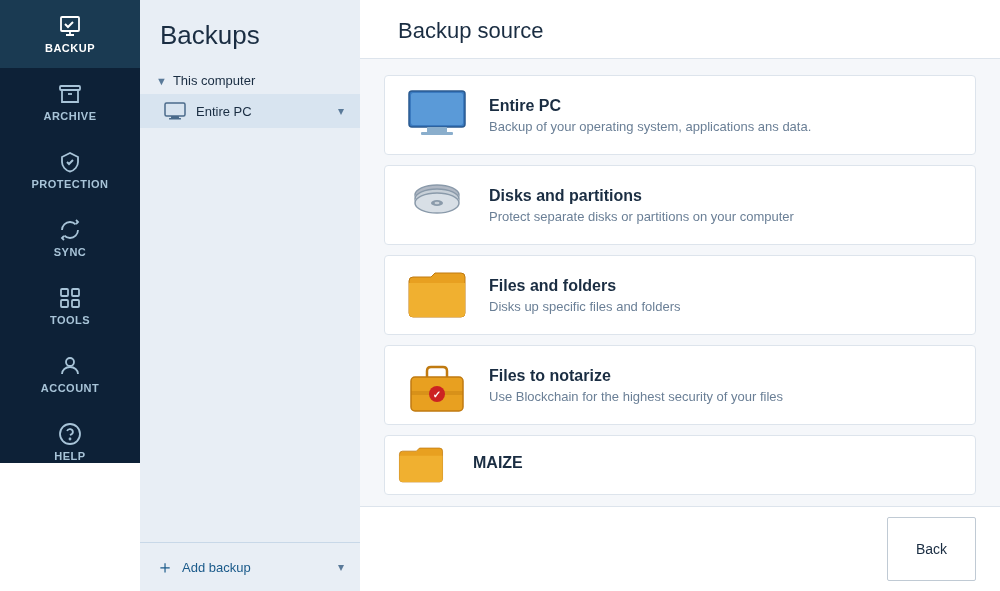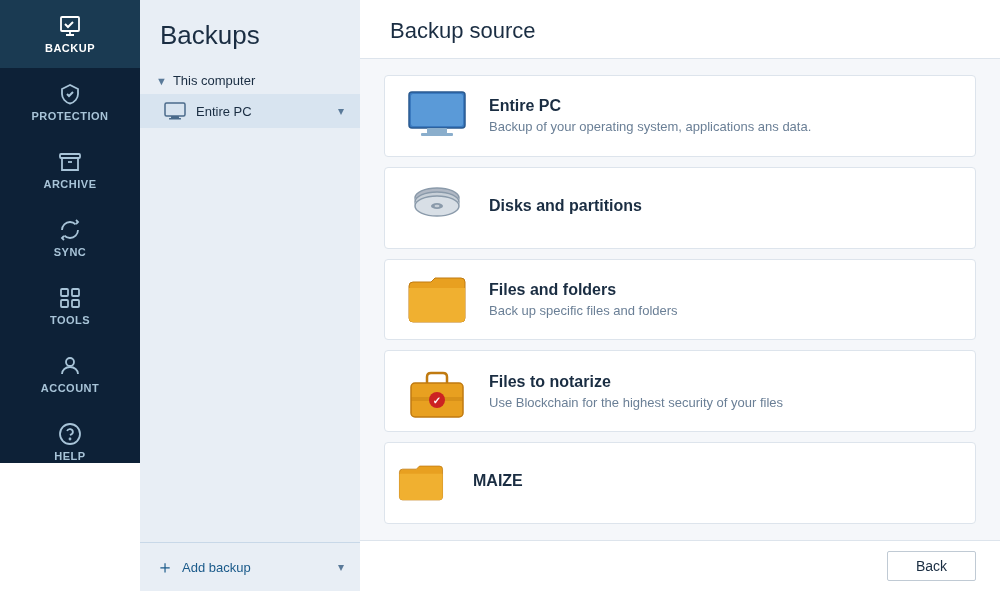--- a/index.html
+++ b/index.html
@@ -89,21 +89,21 @@
     
     .main-content {
       flex: 1;
       background: #f5f7fa;
       height: 591px;
       display: flex;
       flex-direction: column;
       overflow: hidden;
     }
     .main-header {
-      padding: 18px 30px 14px;
+      padding: 18px 38px 14px;
       font-size: 22px;
       font-weight: 300;
       color: #1a2d42;
       border-bottom: 1px solid #dde4ec;
       background: #fff;
     }
     .cards-container {
       flex: 1;
       overflow-y: auto;
       padding: 16px 24px;
@@ -134,21 +134,21 @@
       display: flex;
       justify-content: flex-end;
       align-items: center;
       padding: 10px 24px;
     }
     .back-button {
       border: 1px solid #c0cad4;
       background: #fff;
       color: #1a2d42;
       font-size: 14px;
-      padding: 6px 28px;
+      padding: 23px 28px;
       border-radius: 2px;
       cursor: pointer;
     }
 
     
     .partial-card {
       background: #fff;
       border: 1px solid #dde4ec;
       border-radius: 4px;
       display: flex;
@@ -166,32 +166,32 @@
   <div class="sidebar-item active">
     <svg viewBox="0 0 24 24" fill="none" stroke="currentColor" stroke-width="1.8">
       <rect x="3" y="3" width="18" height="14" rx="1" fill="none"></rect>
       <path d="M8 21h8M12 17v4"></path>
       <path d="M7 10l3 3 5-5" stroke-width="2"></path>
     </svg>
     <span>BACKUP</span>
   </div>
   <div class="sidebar-item">
     <svg viewBox="0 0 24 24" fill="none" stroke="currentColor" stroke-width="1.8">
-      <path d="M12 3L4 7v5c0 4.4 3.4 8.5 8 9.5 4.6-1 8-5.1 8-9.5V7z"></path>
-      <path d="M9 12l2 2 4-4" stroke-width="2"></path>
-    </svg>
-    <span>PROTECTION</span>
-  </div>
-  <div class="sidebar-item">
-    <svg viewBox="0 0 24 24" fill="none" stroke="currentColor" stroke-width="1.8">
       <rect x="2" y="4" width="20" height="4" rx="1"></rect>
       <path d="M4 8v12h16V8"></path>
       <path d="M10 12h4"></path>
     </svg>
     <span>ARCHIVE</span>
+  </div>
+  <div class="sidebar-item">
+    <svg viewBox="0 0 24 24" fill="none" stroke="currentColor" stroke-width="1.8">
+      <path d="M12 3L4 7v5c0 4.4 3.4 8.5 8 9.5 4.6-1 8-5.1 8-9.5V7z"></path>
+      <path d="M9 12l2 2 4-4" stroke-width="2"></path>
+    </svg>
+    <span>PROTECTION</span>
   </div>
   <div class="sidebar-item">
     <svg viewBox="0 0 24 24" fill="none" stroke="currentColor" stroke-width="1.8">
       <path d="M4 12c0-4.4 3.6-8 8-8 2.2 0 4.2.9 5.6 2.4"></path>
       <path d="M20 12c0 4.4-3.6 8-8 8-2.2 0-4.2-.9-5.6-2.4"></path>
       <path d="M18 6l2-2-2-2M6 18l-2 2 2 2"></path>
     </svg>
     <span>SYNC</span>
   </div>
   <div class="sidebar-item">
@@ -269,33 +269,34 @@
           <rect x="6" y="18" width="44" height="4" fill="#b0b8c4"></rect>
           <ellipse cx="28" cy="22" rx="22" ry="10" fill="#c8d0d8" stroke="#8a9aaa" stroke-width="1.5"></ellipse>
           <rect x="6" y="22" width="44" height="4" fill="#c0c8d0"></rect>
           <ellipse cx="28" cy="26" rx="22" ry="10" fill="#d8dfe6" stroke="#8a9aaa" stroke-width="1.5"></ellipse>
           <ellipse cx="28" cy="26" rx="6" ry="3" fill="#8a9aaa"></ellipse>
           <ellipse cx="28" cy="26" rx="2.5" ry="1.2" fill="#c8d0d8"></ellipse>
         </svg>
       </div>
       <div class="card-text">
         <div class="card-title">Disks and partitions</div>
+        <div class="card-desc">Protect separate disks or partitions on your computer</div>
       </div>
     </div>
 
     <div class="backup-card">
       <div class="card-icon">
         <svg width="60" height="52" viewBox="0 0 60 52">
           <path d="M2 12 Q2 8 6 8 L24 8 L28 4 L54 4 Q58 4 58 8 L58 44 Q58 48 54 48 L6 48 Q2 48 2 44 Z" fill="#e8a020" stroke="#c07a10" stroke-width="1"></path>
           <path d="M2 14 L58 14 L58 44 Q58 48 54 48 L6 48 Q2 48 2 44 Z" fill="#f0b030"></path>
         </svg>
       </div>
       <div class="card-text">
         <div class="card-title">Files and folders</div>
-        <div class="card-desc">Back up specific files and folders</div>
+        <div class="card-desc">Disks up specific files and folders</div>
       </div>
     </div>
 
     <div class="backup-card">
       <div class="card-icon">
         <svg width="60" height="56" viewBox="0 0 60 56">
 
           <rect x="4" y="20" width="52" height="34" rx="4" fill="#e8a020" stroke="#c07a10" stroke-width="1.5"></rect>
 
           <path d="M20 20 L20 14 Q20 10 24 10 L36 10 Q40 10 40 14 L40 20" fill="none" stroke="#c07a10" stroke-width="2.5"></path>

